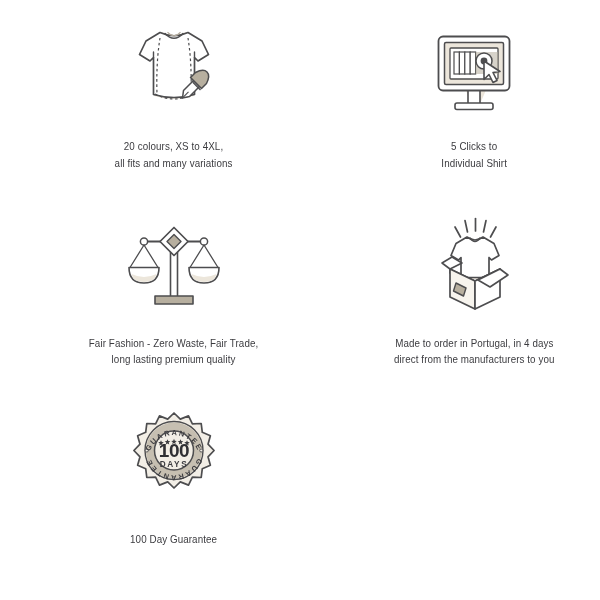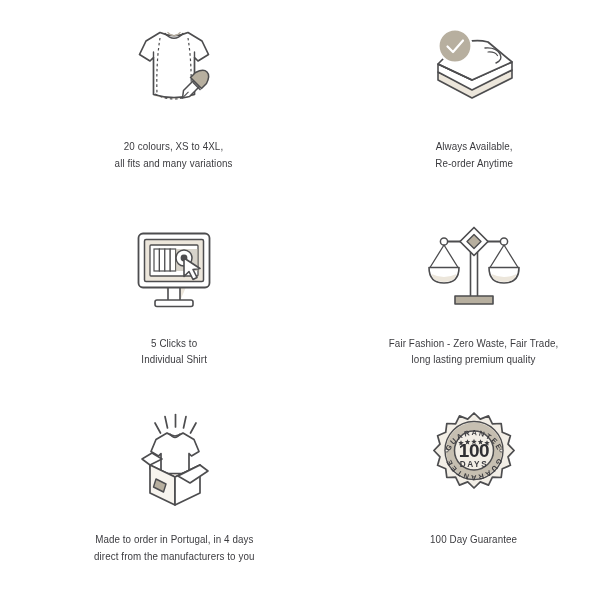--- a/index.html
+++ b/index.html
@@ -89,42 +89,20 @@
           <path d="M70.8 64.2 L78.5 71.9" stroke="#4d4d4f" stroke-width="1.4"></path>
         </g>
       </svg>
     </div>
     <div class="feature-caption">
       <span class="cap-line">20 colours, XS to 4XL,</span>
       <span class="cap-line">all fits and many variations</span>
     </div>
   </div>
 
-  <div class="feature-cell cell-2">
-    <div class="feature-icon">
-      <svg width="104" height="100" viewBox="0 0 104 100" fill="none">
-
-        <path d="M16 62 L50 80 L90 60 L90 52 L50 70 L16 54 Z" fill="#ece6db" stroke="#4d4d4f" stroke-width="1.6" stroke-linejoin="round"></path>
-        <path d="M16 54 L50 72 L90 52 L90 44 L50 62 L16 46 Z" fill="#ffffff" stroke="#4d4d4f" stroke-width="1.6" stroke-linejoin="round"></path>
-
-        <path d="M16 46 L34 28 Q50 20 66 24 L90 44 L50 62 Z" fill="#ffffff" stroke="#4d4d4f" stroke-width="1.7" stroke-linejoin="round"></path>
-        <path d="M16 46 L50 62 L50 62" fill="none" stroke="#4d4d4f" stroke-width="1.5"></path>
-
-        <path d="M63 30 Q74 29 78 36 Q81 42 74 45" fill="none" stroke="#4d4d4f" stroke-width="1.4" stroke-linecap="round"></path>
-        <path d="M66 34 Q73 33.5 75.5 37.5" fill="none" stroke="#4d4d4f" stroke-width="1.2" stroke-linecap="round"></path>
-
-        <circle cx="33" cy="28" r="16.5" fill="#b7af9f" stroke="#ffffff" stroke-width="2.2"></circle>
-        <path d="M25.5 28.5 L31 34 L41 22.5" fill="none" stroke="#ffffff" stroke-width="2.2" stroke-linecap="round" stroke-linejoin="round"></path>
-      </svg>
-    </div>
-    <div class="feature-caption">
-      <span class="cap-line">Always Available,</span>
-      <span class="cap-line">Re-order Anytime</span>
-    </div>
-  </div>
 
   <div class="feature-cell cell-3">
     <div class="feature-icon">
       <svg width="104" height="100" viewBox="0 0 104 100" fill="none">
 
         <path d="M44 72 L64 72 L58 86 L48 86 Z" fill="#ece6db"></path>
 
         <path d="M46 72 L58 72 L58 86 L46 86 Z" fill="#ffffff" stroke="#4d4d4f" stroke-width="1.6" stroke-linejoin="round"></path>
 
         <rect x="33" y="85" width="38" height="6.5" rx="2" fill="#ffffff" stroke="#4d4d4f" stroke-width="1.6"></rect>

